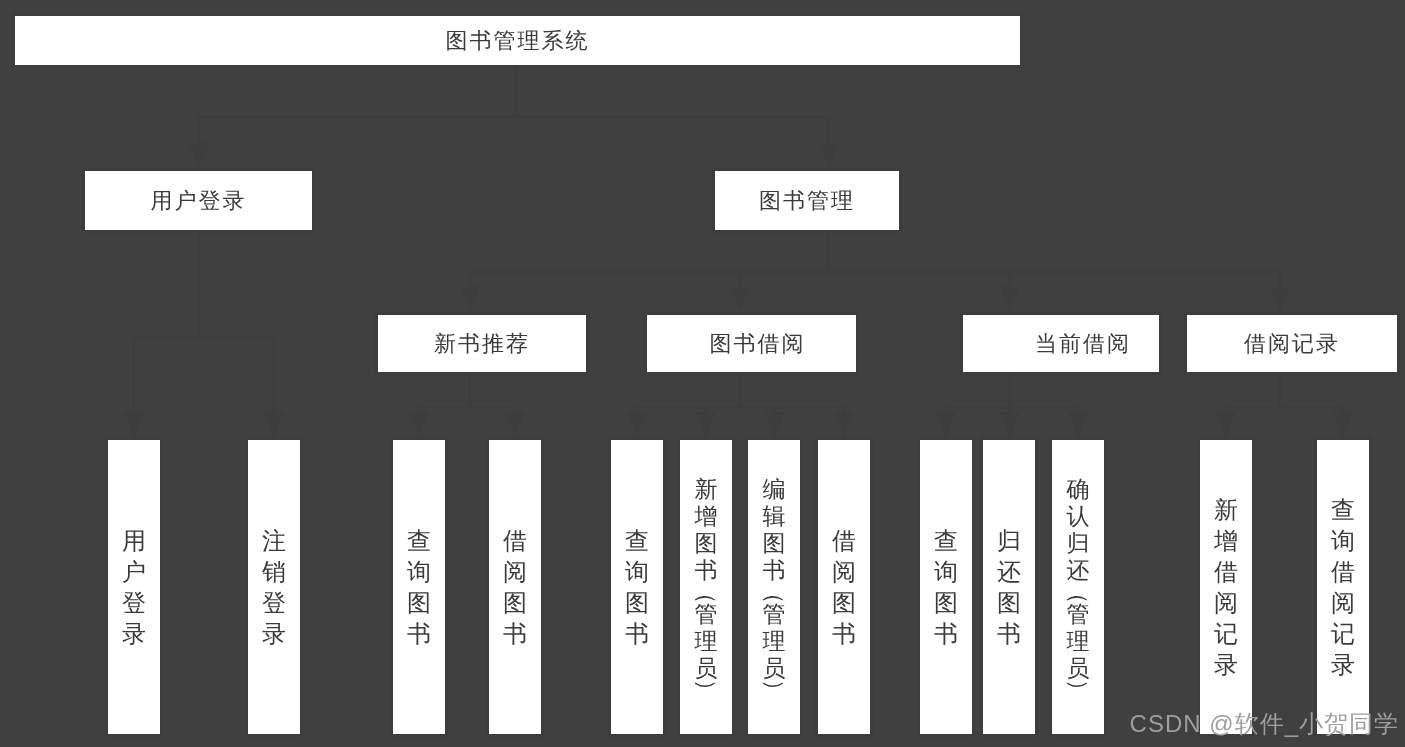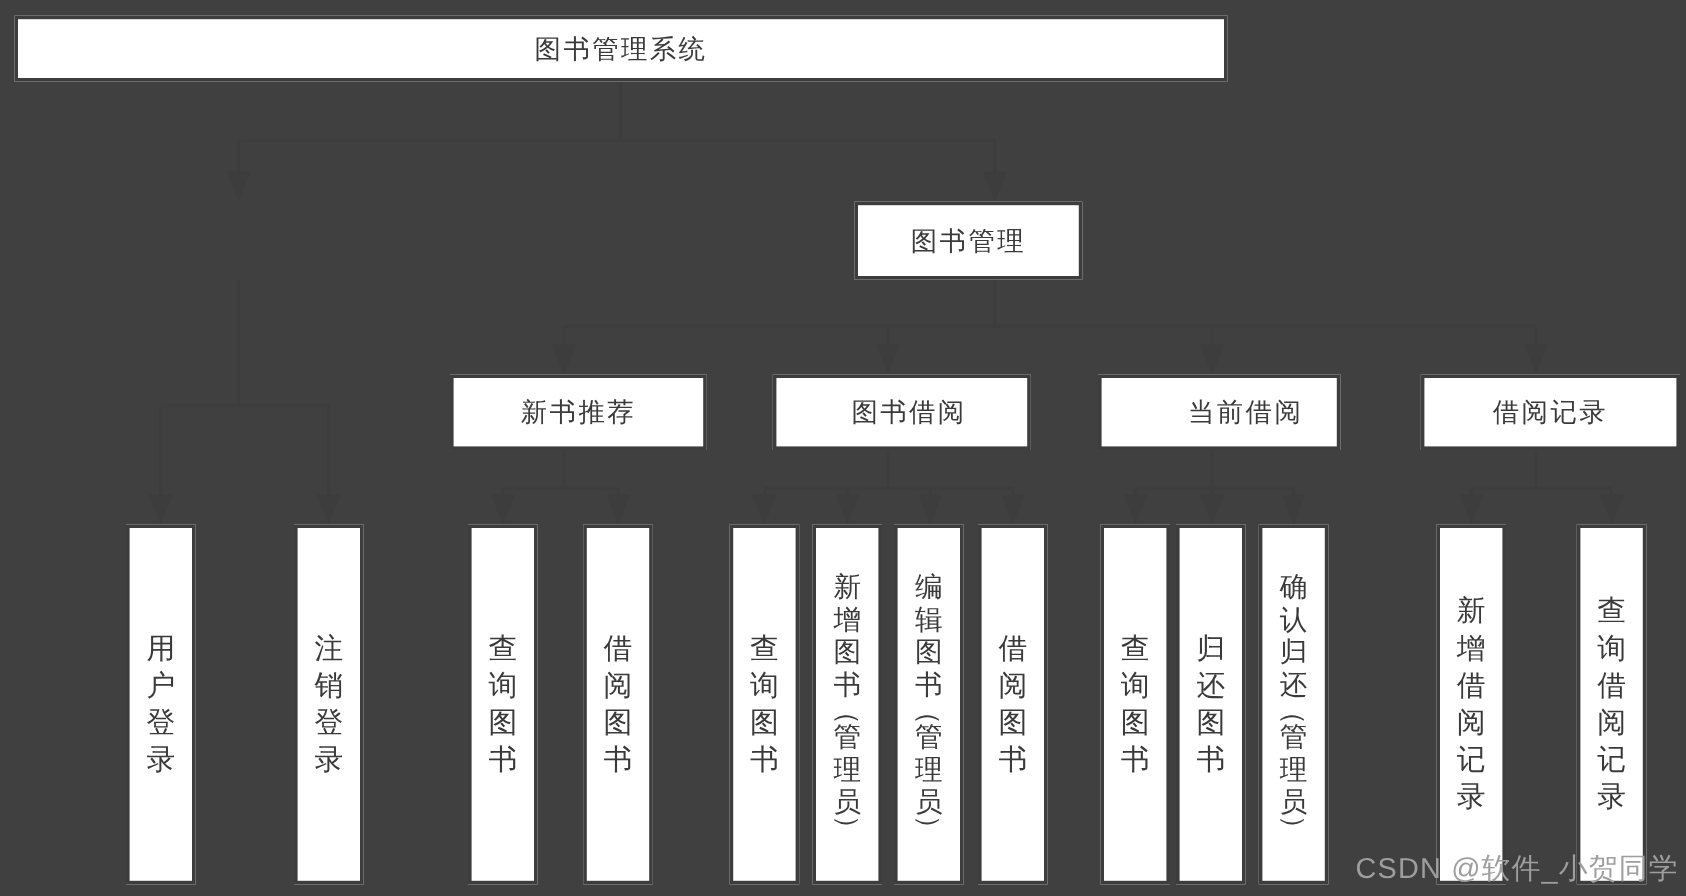--- a/index.html
+++ b/index.html
@@ -19,21 +19,21 @@
     display:flex;align-items:center;justify-content:center;
     font-size:22px;color:#3a3a3a;letter-spacing:2px;
     white-space:nowrap;
   }
   .root{left:12px;top:13px;width:1011px;height:55px;}
   .l2a{left:82px;top:168px;width:233px;height:65px;}
   .l2b{left:712px;top:168px;width:190px;height:65px;}
   .l3{top:312px;height:63px;margin-left:12px;}
   .l3a{left:363px;width:214px;}
   .l3b{left:632px;width:215px;padding-left:12px;}
-  .l3c{left:903px;width:202px;padding-left:44px;}
+  .l3c{left:948px;width:202px;padding-left:44px;}
   .l3d{left:1172px;width:216px;}
   .leaf{
     position:absolute;z-index:2;
     top:437px;width:58px;height:300px;
     background:#ffffff;
     border:3px solid #3d3d3d;
     box-sizing:border-box;
     display:flex;flex-direction:column;align-items:center;justify-content:center;
     font-size:24px;color:#3a3a3a;
   }
@@ -110,20 +110,21 @@
       <polygon points="936,412 956,412 946,437"></polygon>
       <polygon points="1000,412 1020,412 1010,437"></polygon>
       <polygon points="1068,412 1088,412 1078,437"></polygon>
       <polygon points="1216,412 1236,412 1226,437"></polygon>
       <polygon points="1333,412 1353,412 1343,437"></polygon>
     </g>
   </svg>
 
   <div class="hbox root">图书管理系统</div>
 
+  <div class="hbox l2a">用户登录</div>
   <div class="hbox l2b">图书管理</div>
 
   <div class="hbox l3 l3a">新书推荐</div>
   <div class="hbox l3 l3b">图书借阅</div>
   <div class="hbox l3 l3c">当前借阅</div>
   <div class="hbox l3 l3d">借阅记录</div>
 
   <div class="leaf lf1">
       <span class="ch">用</span>
       <span class="ch">户</span>

